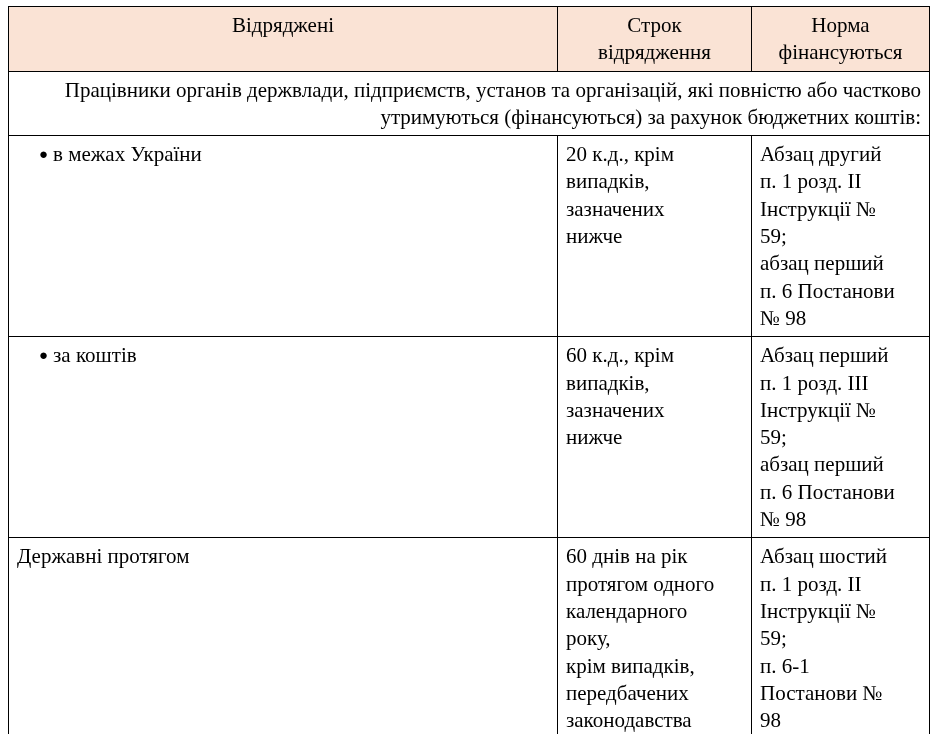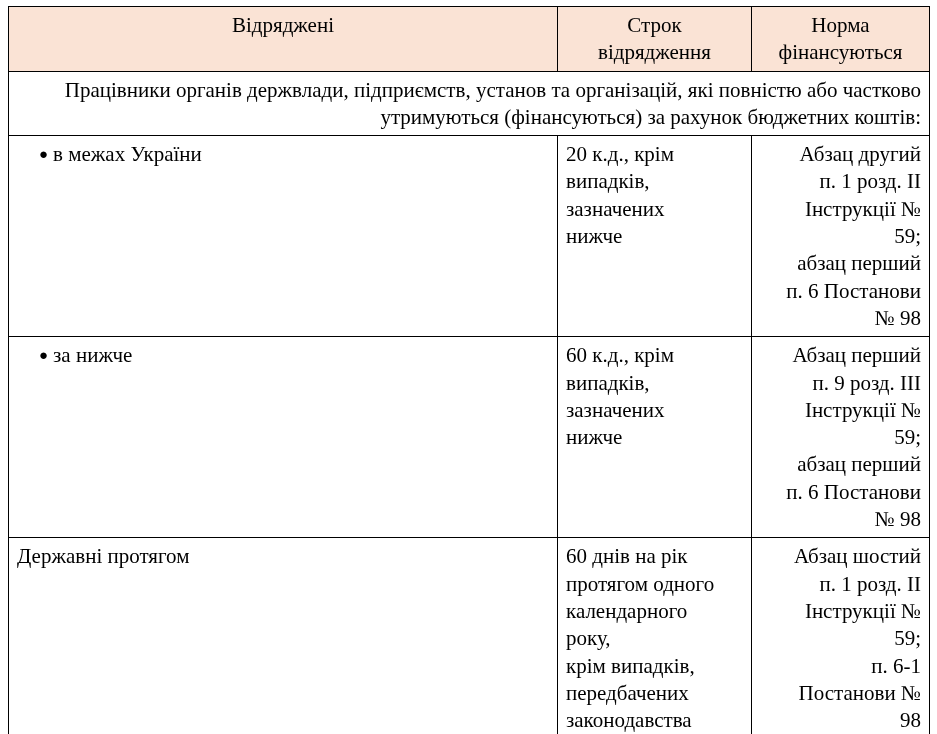--- a/index.html
+++ b/index.html
@@ -82,21 +82,21 @@
     padding-right: 5px;
   }
 
   
   .lines > div {
     line-height: 1.30;
     white-space: normal;
   }
 
   td.term { padding-left: 9px; }
-  td.norm { padding-left: 9px; text-align: right; }
+  td.norm { padding-left: 9px; }
 
   
   tr.r-intro td { height: 50px; }
   tr.r-ukraine td { height: 178px; }
   tr.r-abroad  td { height: 188px; }
   tr.r-civil   td { height: 181px; }
 </style>
 </head>
 <body>
 
@@ -151,32 +151,32 @@
           <div>59;</div>
           <div>абзац перший</div>
           <div>п. 6 Постанови</div>
           <div>№ 98</div>
         </td>
       </tr>
 
       <tr class="r-abroad">
         <td class="bullet-cell">
           <div class="bullet-line">
-            <span class="bullet-dot">●</span><span>за нижче</span>
+            <span class="bullet-dot">●</span><span>за коштів</span>
           </div>
         </td>
         <td class="term lines">
           <div>60 к.д., крім</div>
           <div>випадків,</div>
           <div>зазначених</div>
           <div>нижче</div>
         </td>
         <td class="norm lines">
           <div>Абзац перший</div>
-          <div>п. 9 розд. III</div>
+          <div>п. 1 розд. III</div>
           <div>Інструкції №</div>
           <div>59;</div>
           <div>абзац перший</div>
           <div>п. 6 Постанови</div>
           <div>№ 98</div>
         </td>
       </tr>
 
       <tr class="r-civil">
         <td>

